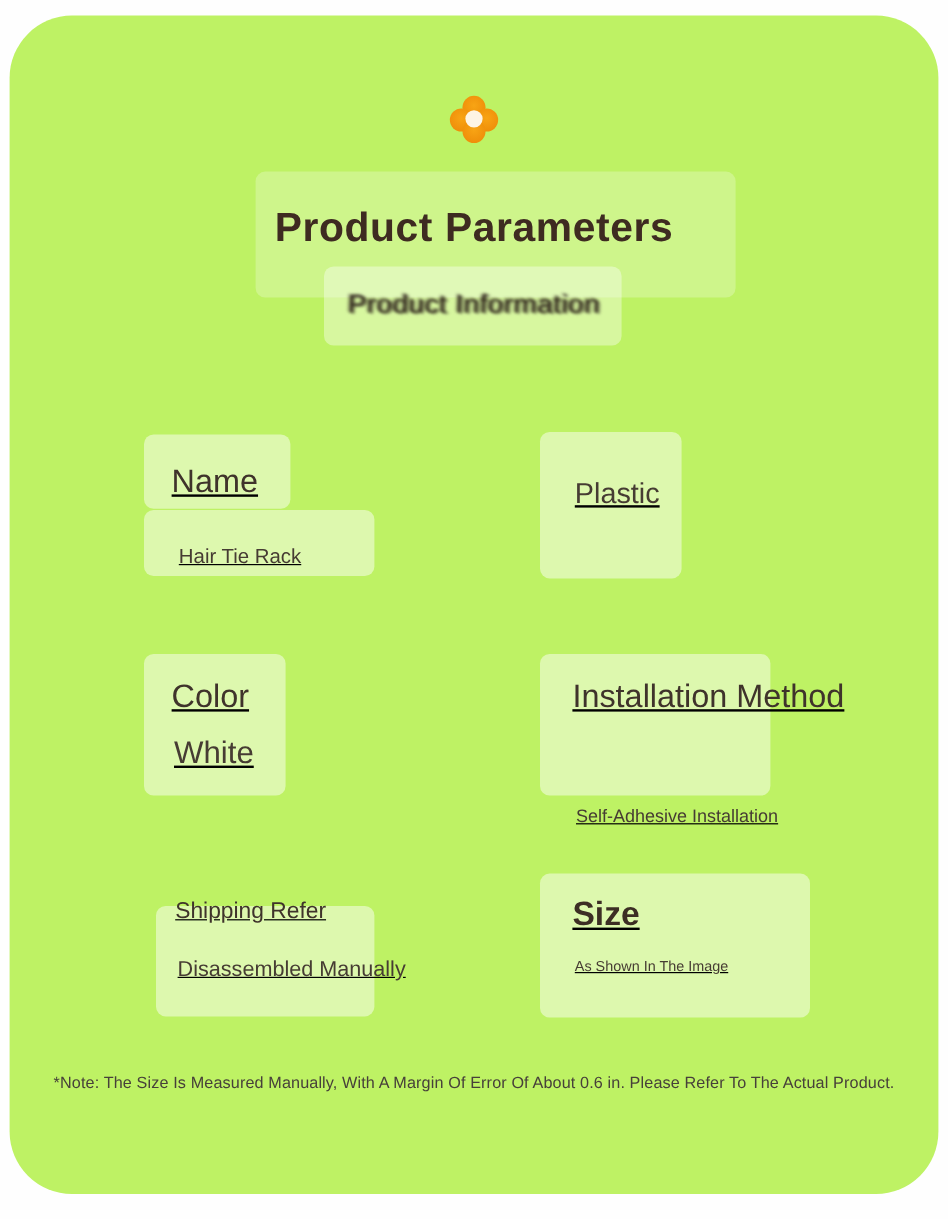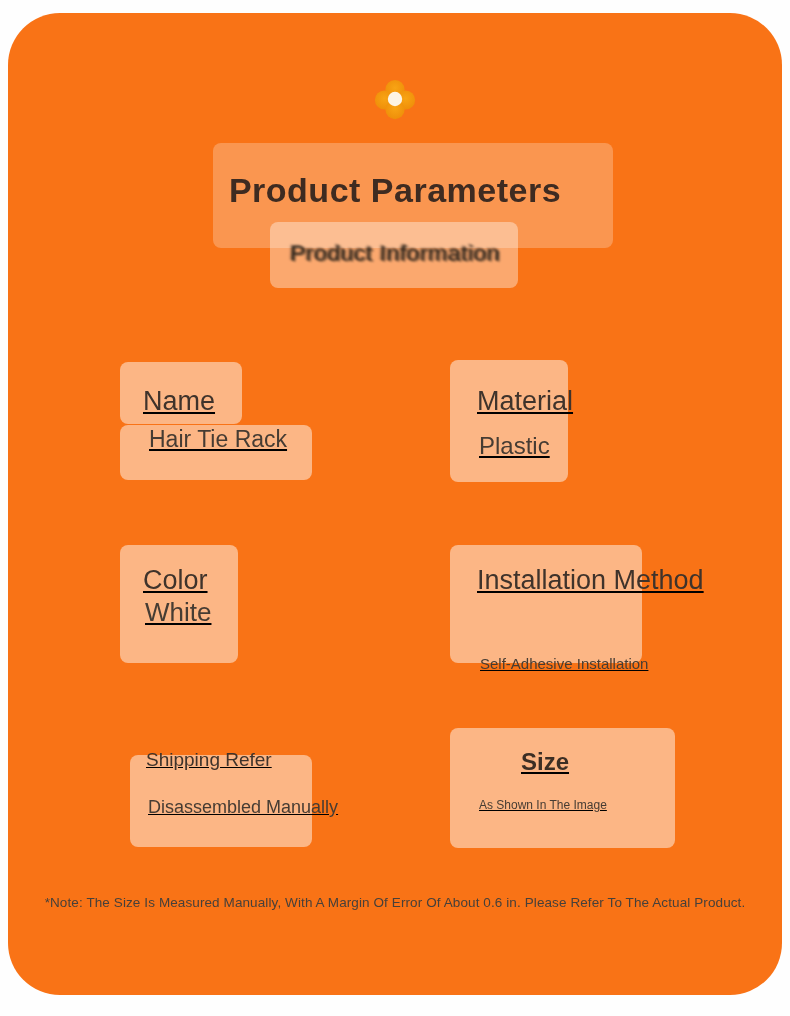--- a/index.html
+++ b/index.html
@@ -6,21 +6,21 @@
   html, body {
     width: 790px; height: 1016px;
     background: #ffffff;
     font-family: "Liberation Sans", sans-serif;
     overflow: hidden;
   }
   .stage { position: relative; width: 790px; height: 1016px; background: #fefefe; }
   .card {
     position: absolute; left: 8px; top: 13px;
     width: 774px; height: 982px;
-    background: #f97316;
+    background: #bef264;
     border-radius: 52px;
     overflow: hidden;
   }
   
   .hl { position: absolute; background: rgba(255,255,255,0.48); border-radius: 8px; z-index: 0; }
   .hl.title-hl    { left:205px; top:130px; width:400px; height:105px; background: rgba(255,255,255,0.25); }
   .hl.subtitle-hl { left:262px; top:209px; width:248px; height:66px;  background: rgba(255,255,255,0.38); }
   .hl.h1 { left:112px; top:349px; width:122px; height:62px; }
   .hl.h2 { left:112px; top:412px; width:192px; height:55px; }
   .hl.h3 { left:442px; top:347px; width:118px; height:122px; }
@@ -50,40 +50,40 @@
     text-shadow: 2px 1px 0 rgba(51,41,31,0.55), -2px -1px 0 rgba(51,41,31,0.35);
     transform: skewX(-2deg) scaleY(0.95);
   }
 
   .cell { position: absolute; display: flex; flex-direction: column; align-items: flex-start; white-space: nowrap; text-decoration: underline; }
   .cell .label { color: #3f332b; }
   .cell .value { color: #463c33; }
 
   .c1 { left: 135px; top: 371px; }
   .c1 .label { font-size: 27px; line-height: 34px; }
-  .c1 .value { font-size: 23px; margin-top: 8px; margin-left: 6px; }
+  .c1 .value { font-size: 17px; margin-top: 36px; margin-left: 6px; }
 
   .c2 { left: 469px; top: 371px; }
   .c2 .label { font-size: 27px; line-height: 34px; }
   .c2 .value { font-size: 24px; margin-top: 14px; margin-left: 2px; }
 
   .c3 { left: 135px; top: 550px; }
   .c3 .label { font-size: 27px; line-height: 34px; }
-  .c3 .value { font-size: 26px; margin-left: 2px; }
+  .c3 .value { font-size: 26px; margin-top: 15px; margin-left: 2px; }
 
   .c4 { left: 469px; top: 550px; gap: 38px; }
   .c4 .label { font-size: 27px; line-height: 34px; }
-  .c4 .value { font-size: 15px; margin-top: 20px; margin-left: 3px; }
+  .c4 .value { font-size: 15px; margin-top: 37px; margin-left: 3px; }
 
   .c5 { left: 138px; top: 734px; }
   .c5 .label { font-size: 19px; line-height: 26px; }
   .c5 .value { font-size: 18px; margin-top: 24px; margin-left: 2px; }
 
   .c6 { left: 469px; top: 730px; }
-  .c6 .label { font-size: 24px; line-height: 38px; font-weight: bold; color: #3c2e24; margin-left: 44px; }
+  .c6 .label { font-size: 28px; line-height: 38px; font-weight: bold; color: #3c2e24; }
   .c6 .value { font-size: 12px; margin-top: 17px; margin-left: 2px; }
 
   .footnote {
     position: absolute; left: 0; top: 882px; width: 100%;
     text-align: center;
     font-size: 13.5px;
     color: #47403a;
     letter-spacing: 0.1px;
   }
 </style>
@@ -125,21 +125,20 @@
 
       <div class="title">Product Parameters</div>
       <div class="subtitle">Product Information</div>
 
       <div class="cell c1">
         <span class="label">Name</span>
         <span class="value">Hair Tie Rack</span>
       </div>
 
       <div class="cell c2">
-        <span class="label">Material</span>
         <span class="value">Plastic</span>
       </div>
 
       <div class="cell c3">
         <span class="label">Color</span>
         <span class="value">White</span>
       </div>
 
       <div class="cell c4">
         <span class="label">Installation Method</span>

